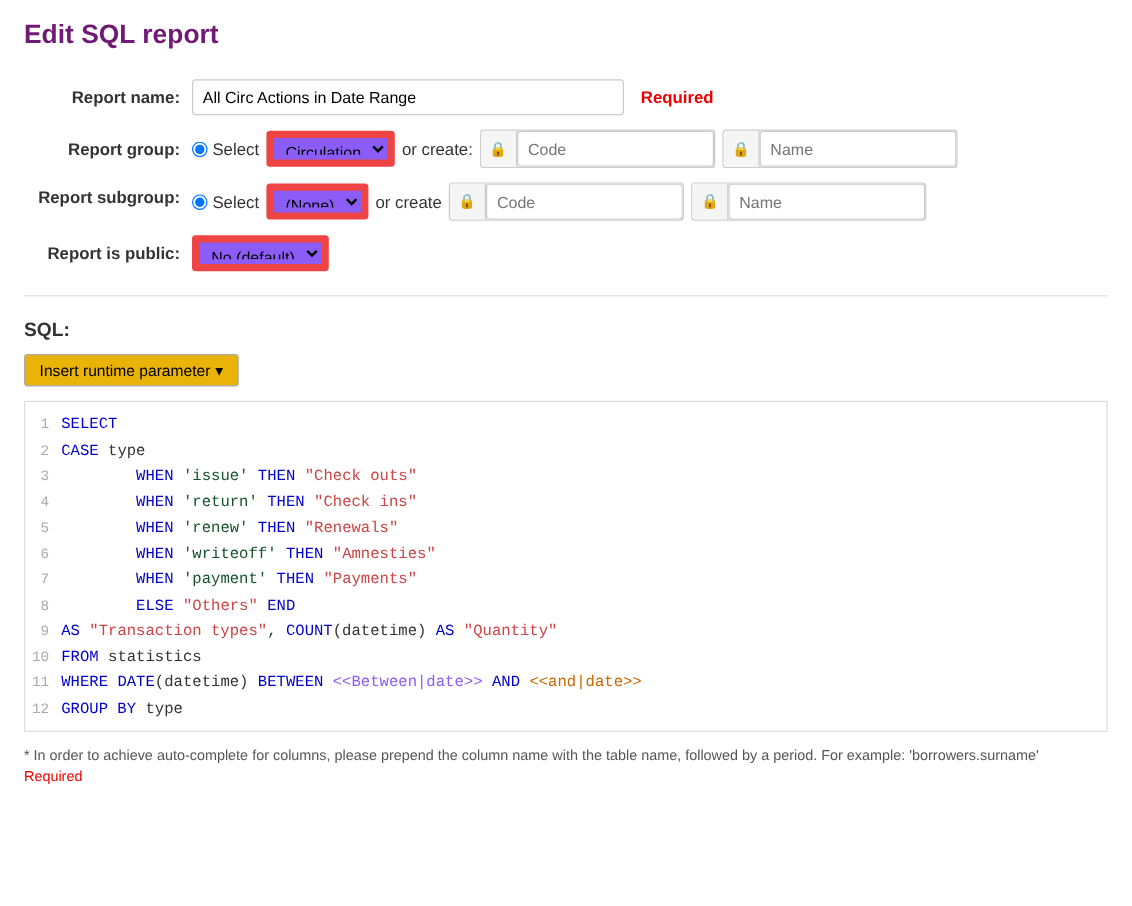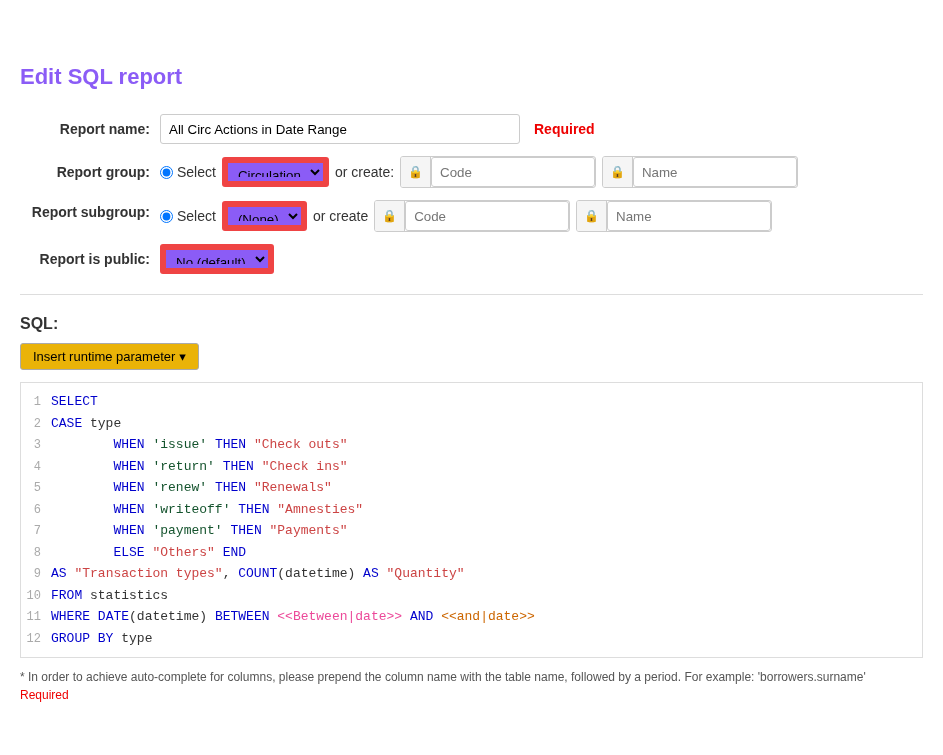--- a/index.html
+++ b/index.html
@@ -8,23 +8,22 @@
       font-size: 14px;
       background: #fff;
       color: #333;
     }
     .page-container {
       padding: 16px 20px;
     }
     h1 {
       font-size: 22px;
       font-weight: bold;
-      color: #8b5cf6;
+      color: #701a75;
       margin-bottom: 24px;
-      margin-top: 48px;
     }
     .form-section {
       margin-bottom: 20px;
     }
     .form-row {
       display: flex;
       align-items: center;
       margin-bottom: 12px;
     }
     .form-label {
@@ -289,21 +288,21 @@
       <div class="sql-line">
         <span class="line-num">9</span>
         <span class="line-code"><span class="kw">AS</span> <span class="str-double">"Transaction types"</span>, <span class="kw">COUNT</span>(datetime) <span class="kw">AS</span> <span class="str-double">"Quantity"</span></span>
       </div>
       <div class="sql-line">
         <span class="line-num">10</span>
         <span class="line-code"><span class="kw">FROM</span> statistics</span>
       </div>
       <div class="sql-line">
         <span class="line-num">11</span>
-        <span class="line-code"><span class="kw">WHERE</span> <span class="kw">DATE</span>(datetime) <span class="kw">BETWEEN</span> <span style="color:#ec4899">&lt;&lt;Between|date&gt;&gt;</span> <span class="kw">AND</span> <span style="color:#c60">&lt;&lt;and|date&gt;&gt;</span></span>
+        <span class="line-code"><span class="kw">WHERE</span> <span class="kw">DATE</span>(datetime) <span class="kw">BETWEEN</span> <span style="color:#8b5cf6">&lt;&lt;Between|date&gt;&gt;</span> <span class="kw">AND</span> <span style="color:#c60">&lt;&lt;and|date&gt;&gt;</span></span>
       </div>
       <div class="sql-line">
         <span class="line-num">12</span>
         <span class="line-code"><span class="kw">GROUP BY</span> type</span>
       </div>
     </div>
   </div>
 
   <p class="note-text">* In order to achieve auto-complete for columns, please prepend the column name with the table name, followed by a period. For example: 'borrowers.surname'</p>
   <p class="note-required">Required</p>

